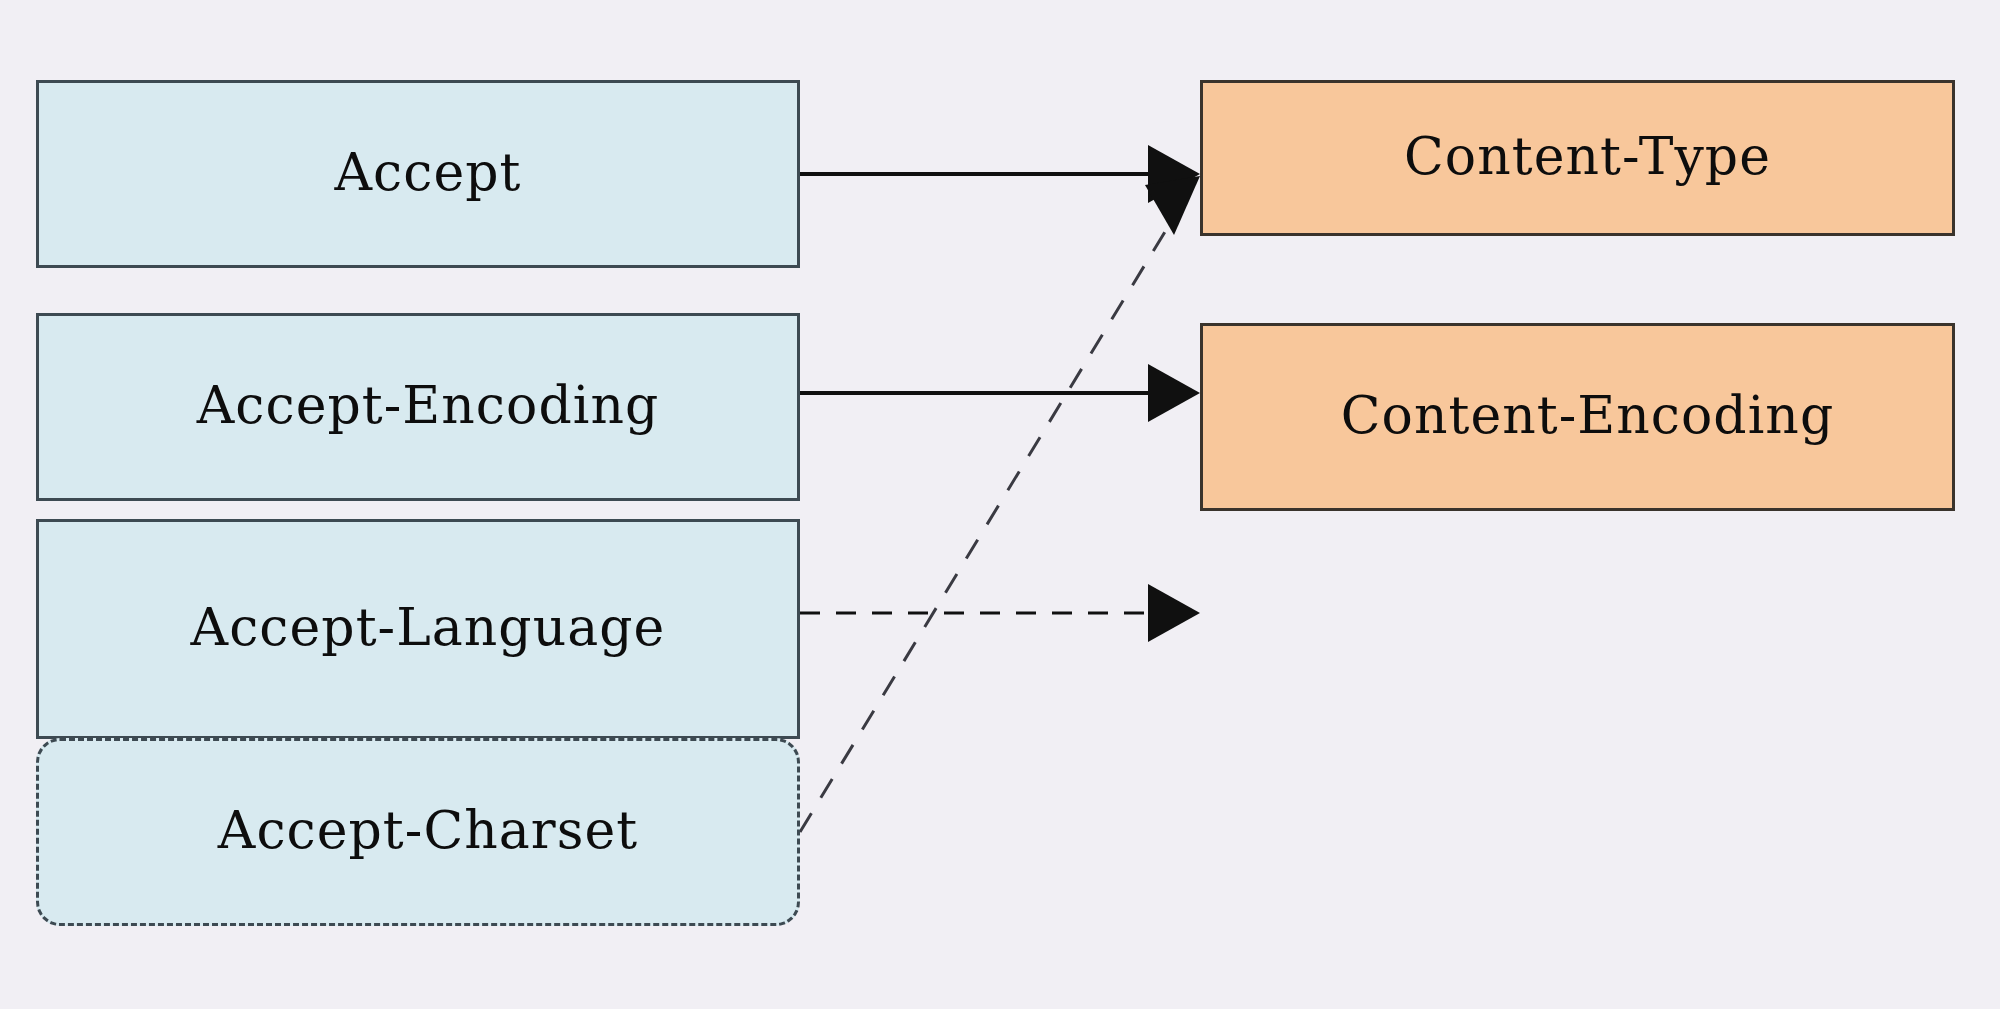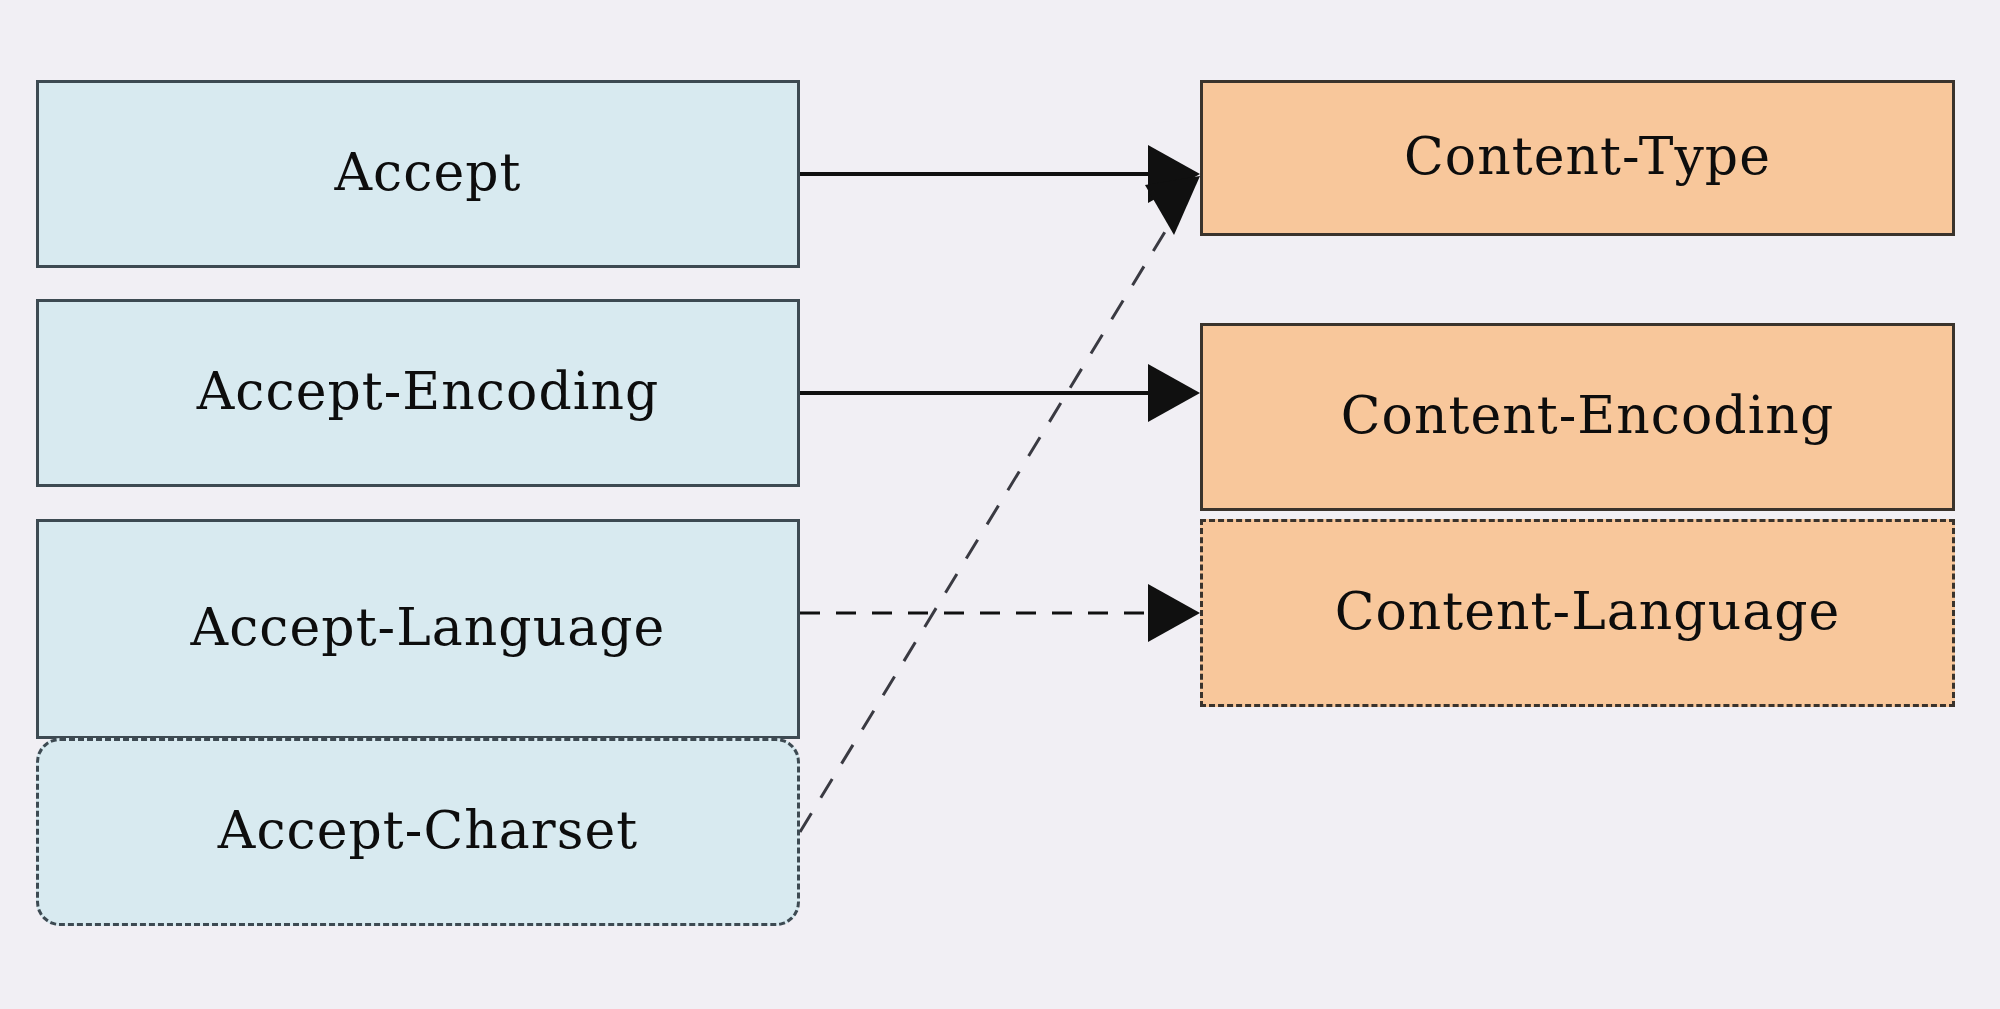--- a/index.html
+++ b/index.html
@@ -83,37 +83,34 @@
     <g>
       <line x1="800" y1="832" x2="1177" y2="212" stroke="#3a3a42" stroke-width="3" stroke-dasharray="22 18"></line>
       <polygon points="1200,176 1145,185 1174,235" fill="#101010"></polygon>
     </g>
   </svg>
 
   <div class="node req" style="left:36px; top:80px; width:764px; height:188px;">
     <span class="label">Accept</span>
   </div>
 
-  <div class="node req" style="left:36px; top:299px; width:764px; height:188px;">
+  <div class="node req" style="left:36px; top:313px; width:764px; height:188px;">
     <span class="label">Accept-Encoding</span>
   </div>
 
   <div class="node req" style="left:36px; top:519px; width:764px; height:220px;">
     <span class="label">Accept-Language</span>
   </div>
 
   <div class="node req dashed" style="left:36px; top:738px; width:764px; height:188px;border-radius:24px;">
     <span class="label">Accept-Charset</span>
   </div>
 
   <div class="node res" style="left:1200px; top:80px; width:755px; height:156px;">
     <span class="label">Content-Type</span>
   </div>
 
   <div class="node res" style="left:1200px; top:299px; width:755px; height:188px;margin-top:24px;">
     <span class="label">Content-Encoding</span>
   </div>
 
-  <div class="node res dashed" style="left:1200px; top:519px; width:755px; height:188px;">
-    <span class="label">Content-Language</span>
-  </div>
 
 </div>
 
 </body></html>

